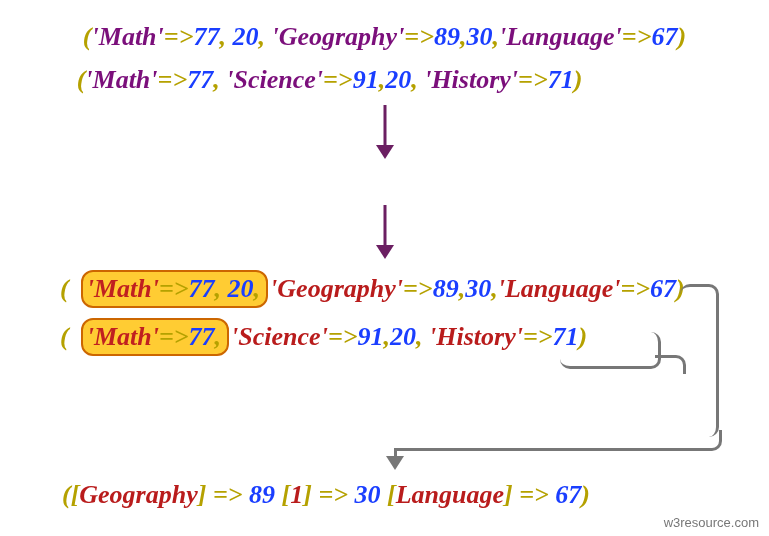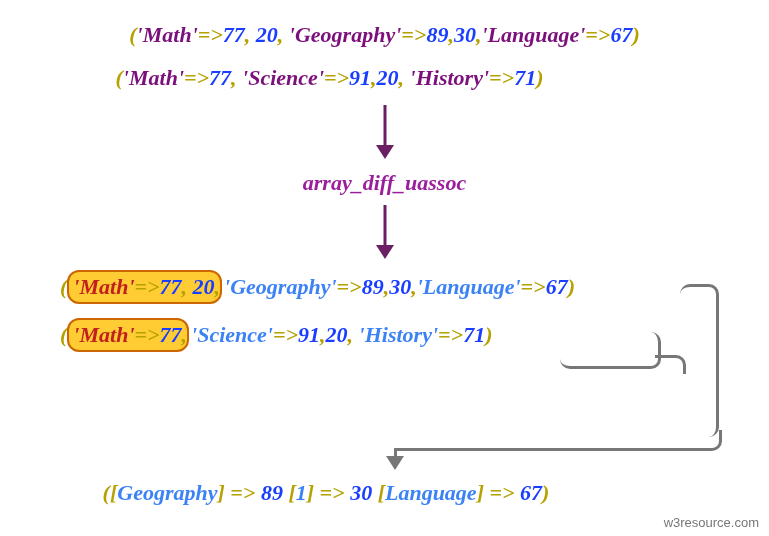--- a/index.html
+++ b/index.html
@@ -12,47 +12,48 @@
     font-style: italic;
   }
   .canvas {
     position: relative;
     width: 769px;
     height: 536px;
   }
   .line {
     position: absolute;
     white-space: nowrap;
-    font-size: 22px;
+    font-size: 26px;
     font-weight: 700;
     text-align: center;
   }
   .paren   { color: #B5A100; font-weight: 700; }
   .key     { color: #7B0F7B; } 
   .arrow   { color: #B5A100; font-weight: 700; }
   .num     { color: #1A3EFF; }
   .comma   { color: #B5A100; font-weight: 700; }
   .keyR    { color: #C02020; }
-  .keyT    { color: #3b82f6; }
+  .keyT    { color: #b91c1c; }
   .func    { color: #9B1F9B; }
   .bracket { color: #B5A100; font-weight: 700; }
   .attrib  {
     position: absolute;
     color: #777;
     font-family: Arial, sans-serif;
     font-style: normal;
     font-size: 13px;
   }
   .hl {
     display: inline-block;
     background: #FFCC33;
     border: 2px solid #CC6600;
     border-radius: 12px;
-    padding: 2px 0 2px 4px;
+    padding: 2px 6px 2px 4px;
     margin-right: 2px;
+    margin-left: 12px;
   }
   
   .vshaft {
     position: absolute;
     width: 3px;
     background: #6B1F62;
     left: 50%;
     transform: translateX(-50%);
   }
   .vhead {
@@ -91,23 +92,20 @@
 
 <div class="line" style="top:65px; left:0; width:659px;">
   <span class="paren">(</span><span class="key">'<span>Math</span>'</span><span class="arrow">=&gt;</span><span class="num">77</span><span class="comma">,</span>
   <span class="key">'<span>Science</span>'</span><span class="arrow">=&gt;</span><span class="num">91</span><span class="comma">,</span><span class="num">20</span><span class="comma">,</span>
   <span class="key">'<span>History</span>'</span><span class="arrow">=&gt;</span><span class="num">71</span><span class="paren">)</span>
 </div>
 
 <div class="vshaft" style="top:105px; height:40px;"></div>
 <div class="vhead" style="top:145px;"></div>
 
-<div class="line" style="top:170px; left:0; width:769px;">
-  <span class="func">array_diff_uassoc</span>
-</div>
 
 <div class="vshaft" style="top:205px; height:40px;"></div>
 <div class="vhead" style="top:245px;"></div>
 
 <div class="line" style="top:270px; left:60px; text-align:left;">
   <span class="paren">(</span><span class="hl"><span class="keyR">'<span>Math</span>'</span><span class="arrow">=&gt;</span><span class="num">77</span><span class="comma">,</span> <span class="num">20</span><span class="comma">,</span></span><span class="keyT">'<span>Geography</span>'</span><span class="arrow">=&gt;</span><span class="num">89</span><span class="comma">,</span><span class="num">30</span><span class="comma">,</span><span class="keyT">'<span>Language</span>'</span><span class="arrow">=&gt;</span><span class="num">67</span><span class="paren">)</span>
 </div>
 
 <div class="line" style="top:318px; left:60px; text-align:right;">
   <span class="paren">(</span><span class="hl"><span class="keyR">'<span>Math</span>'</span><span class="arrow">=&gt;</span><span class="num">77</span><span class="comma">,</span></span><span class="keyT">'<span>Science</span>'</span><span class="arrow">=&gt;</span><span class="num">91</span><span class="comma">,</span><span class="num">20</span><span class="comma">,</span>

